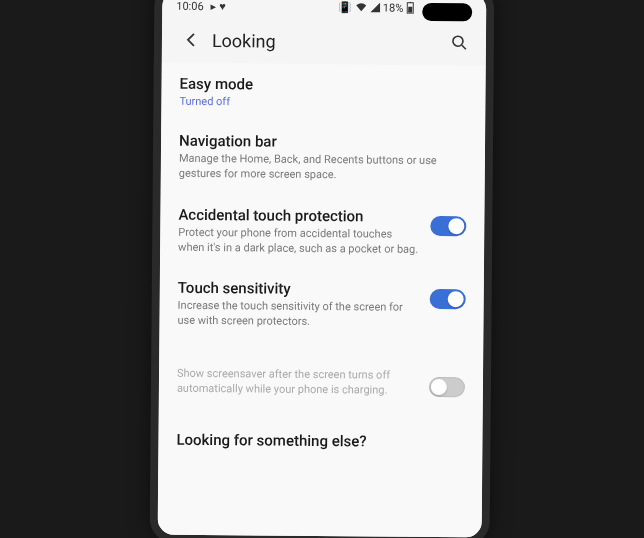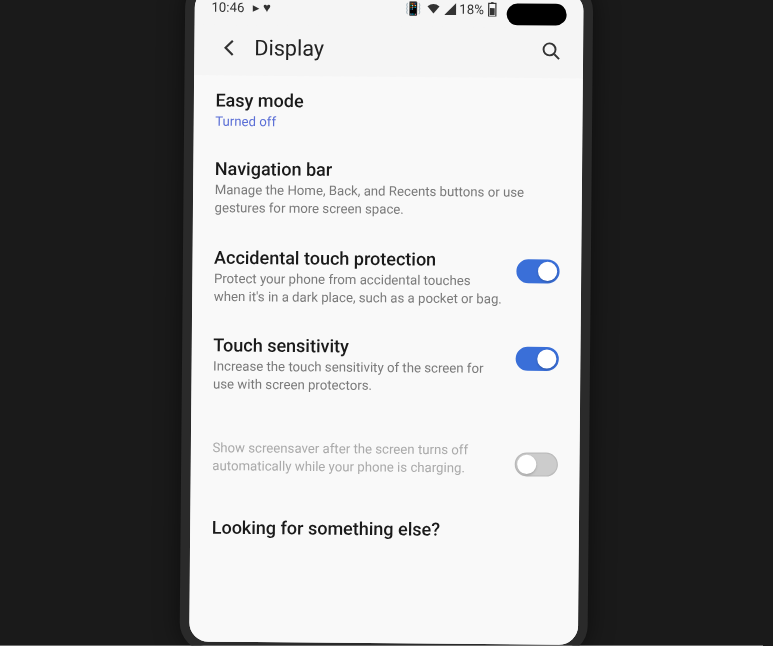--- a/index.html
+++ b/index.html
@@ -113,21 +113,21 @@
     svg { display: block; }
   </style>
 </head>
 <body>
 
 <div class="phone">
   <div class="camera-cutout"></div>
 
   <div class="status-bar">
     <div class="status-left">
-      <span>10:46</span>
+      <span>10:06</span>
       <span style="margin-left:4px;">▸</span>
       <span>♥</span>
     </div>
     <div class="status-right">
       <span>📳</span>
       <span>
         <svg width="12" height="10" viewBox="0 0 12 10">
             <path d="M6 9 L1 3 Q6 -1 11 3 Z" fill="#333"></path>
           </svg>
       </span>
@@ -146,21 +146,21 @@
       </span>
     </div>
   </div>
 
   <div class="header">
     <div class="back-btn">
       <svg width="18" height="18" viewBox="0 0 18 18">
           <path d="M12 3 L6 9 L12 15" stroke="#333" stroke-width="1.8" fill="none"></path>
         </svg>
     </div>
-    <div class="header-title">Display</div>
+    <div class="header-title">Looking</div>
     <div class="search-btn">
       <svg width="18" height="18" viewBox="0 0 18 18">
           <circle cx="8" cy="8" r="5" stroke="#333" stroke-width="1.6" fill="none"></circle>
           <line x1="12" y1="12" x2="16" y2="16" stroke="#333" stroke-width="1.6"></line>
         </svg>
     </div>
   </div>
 
   <div class="content">
 

